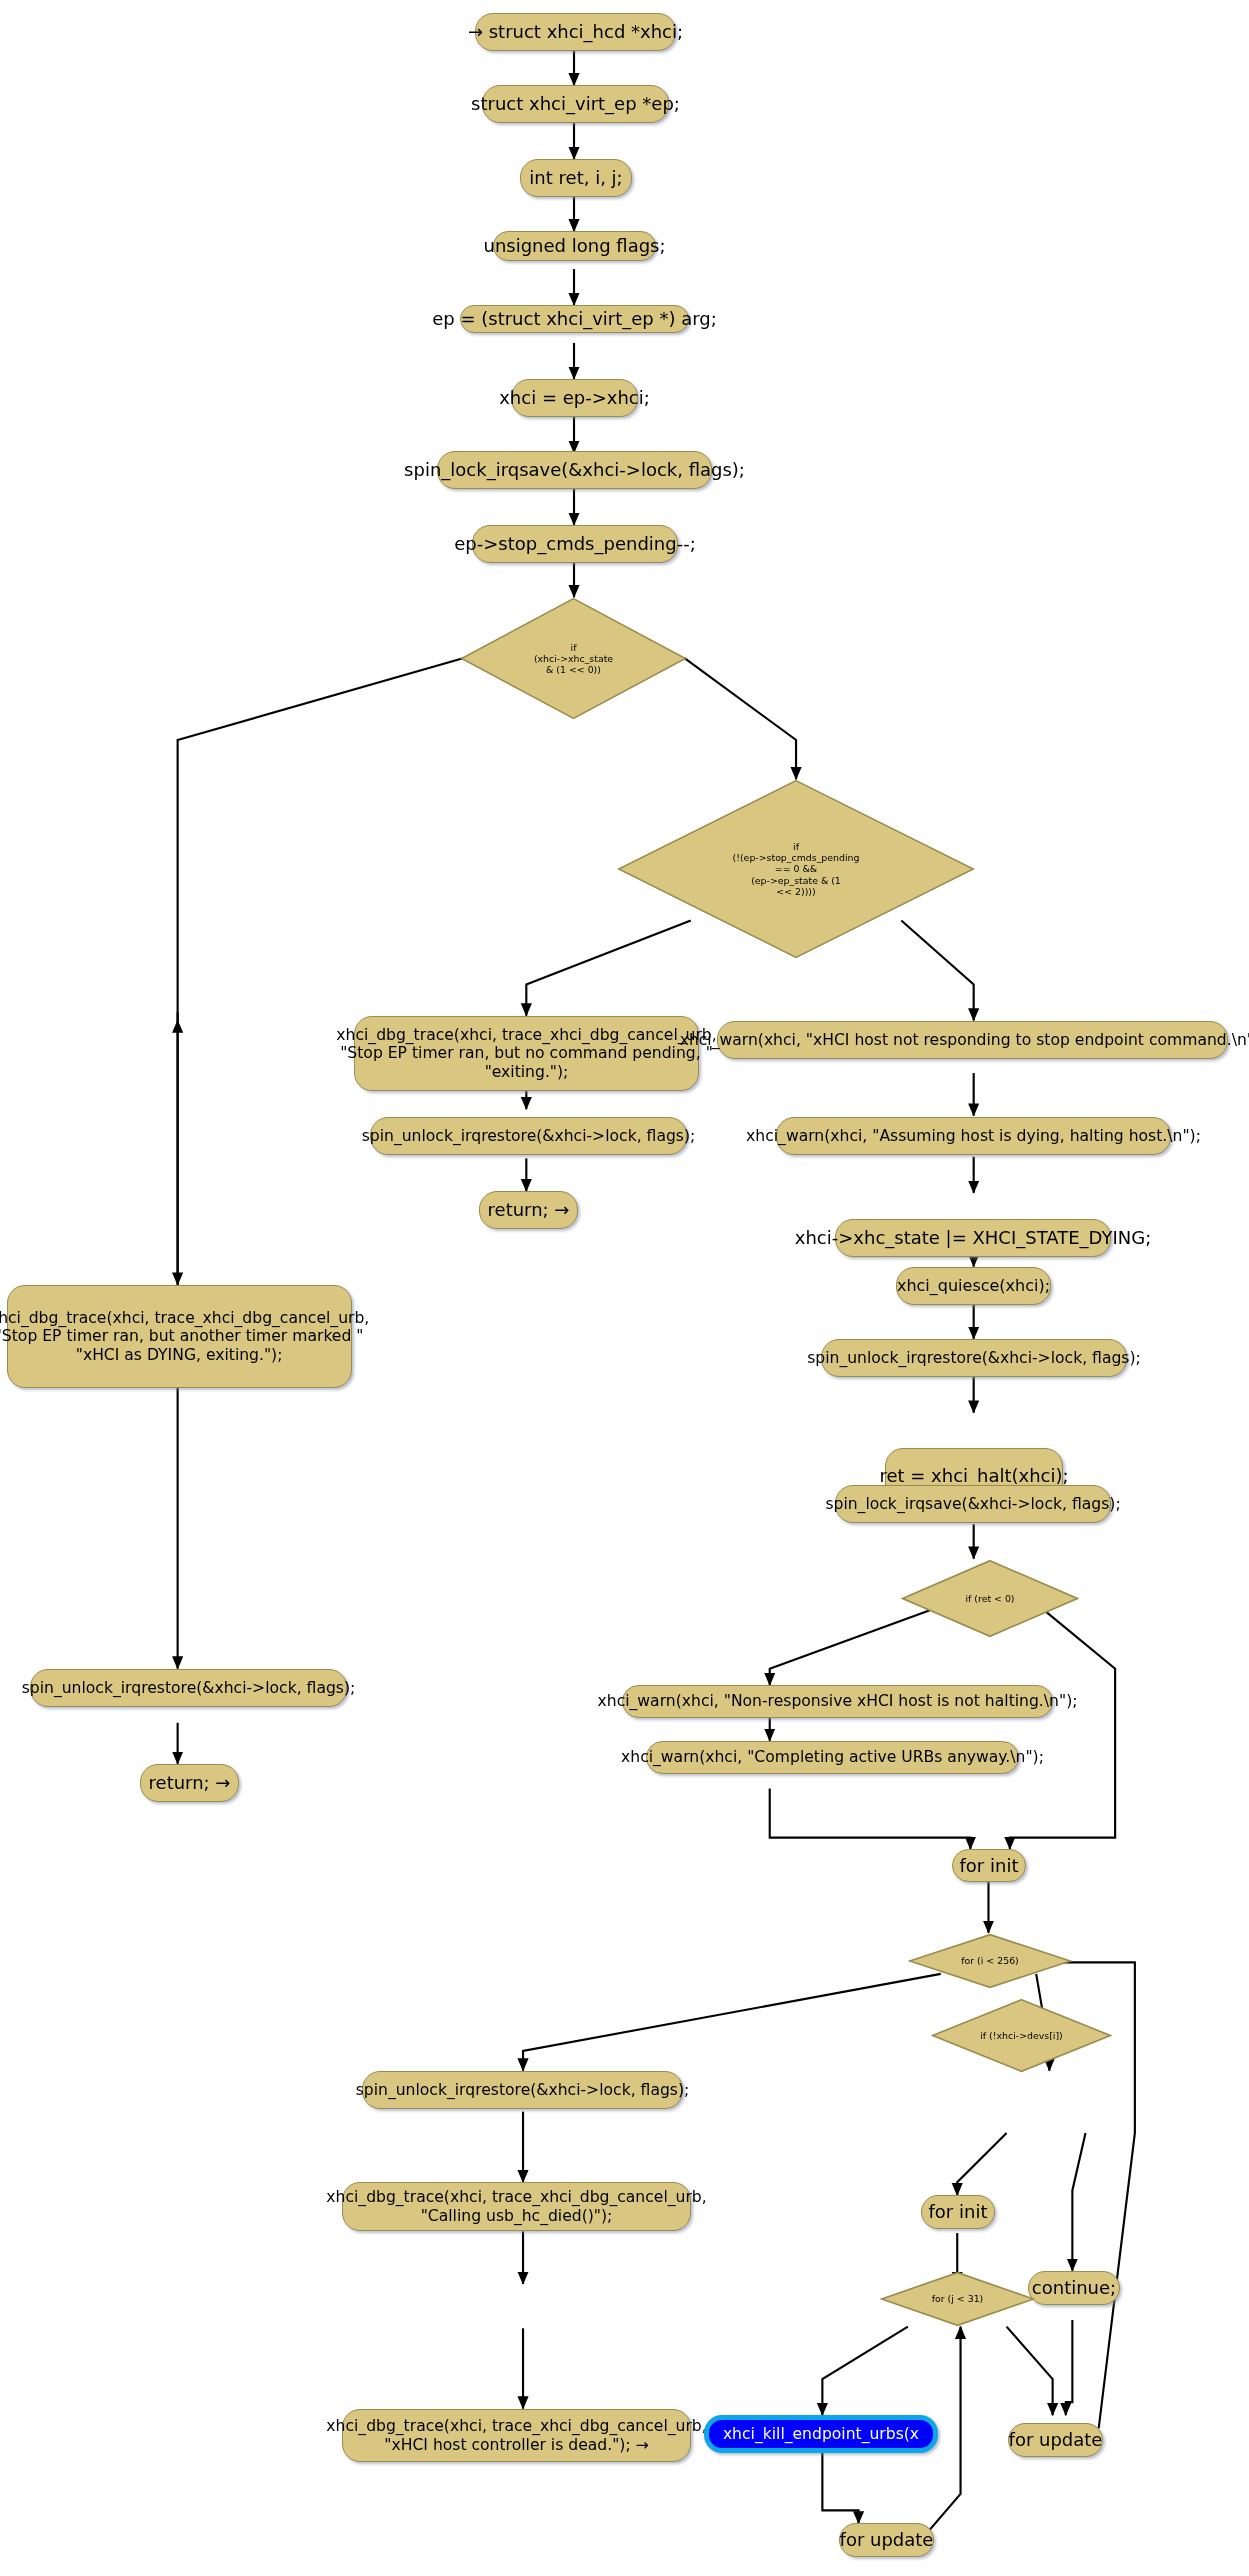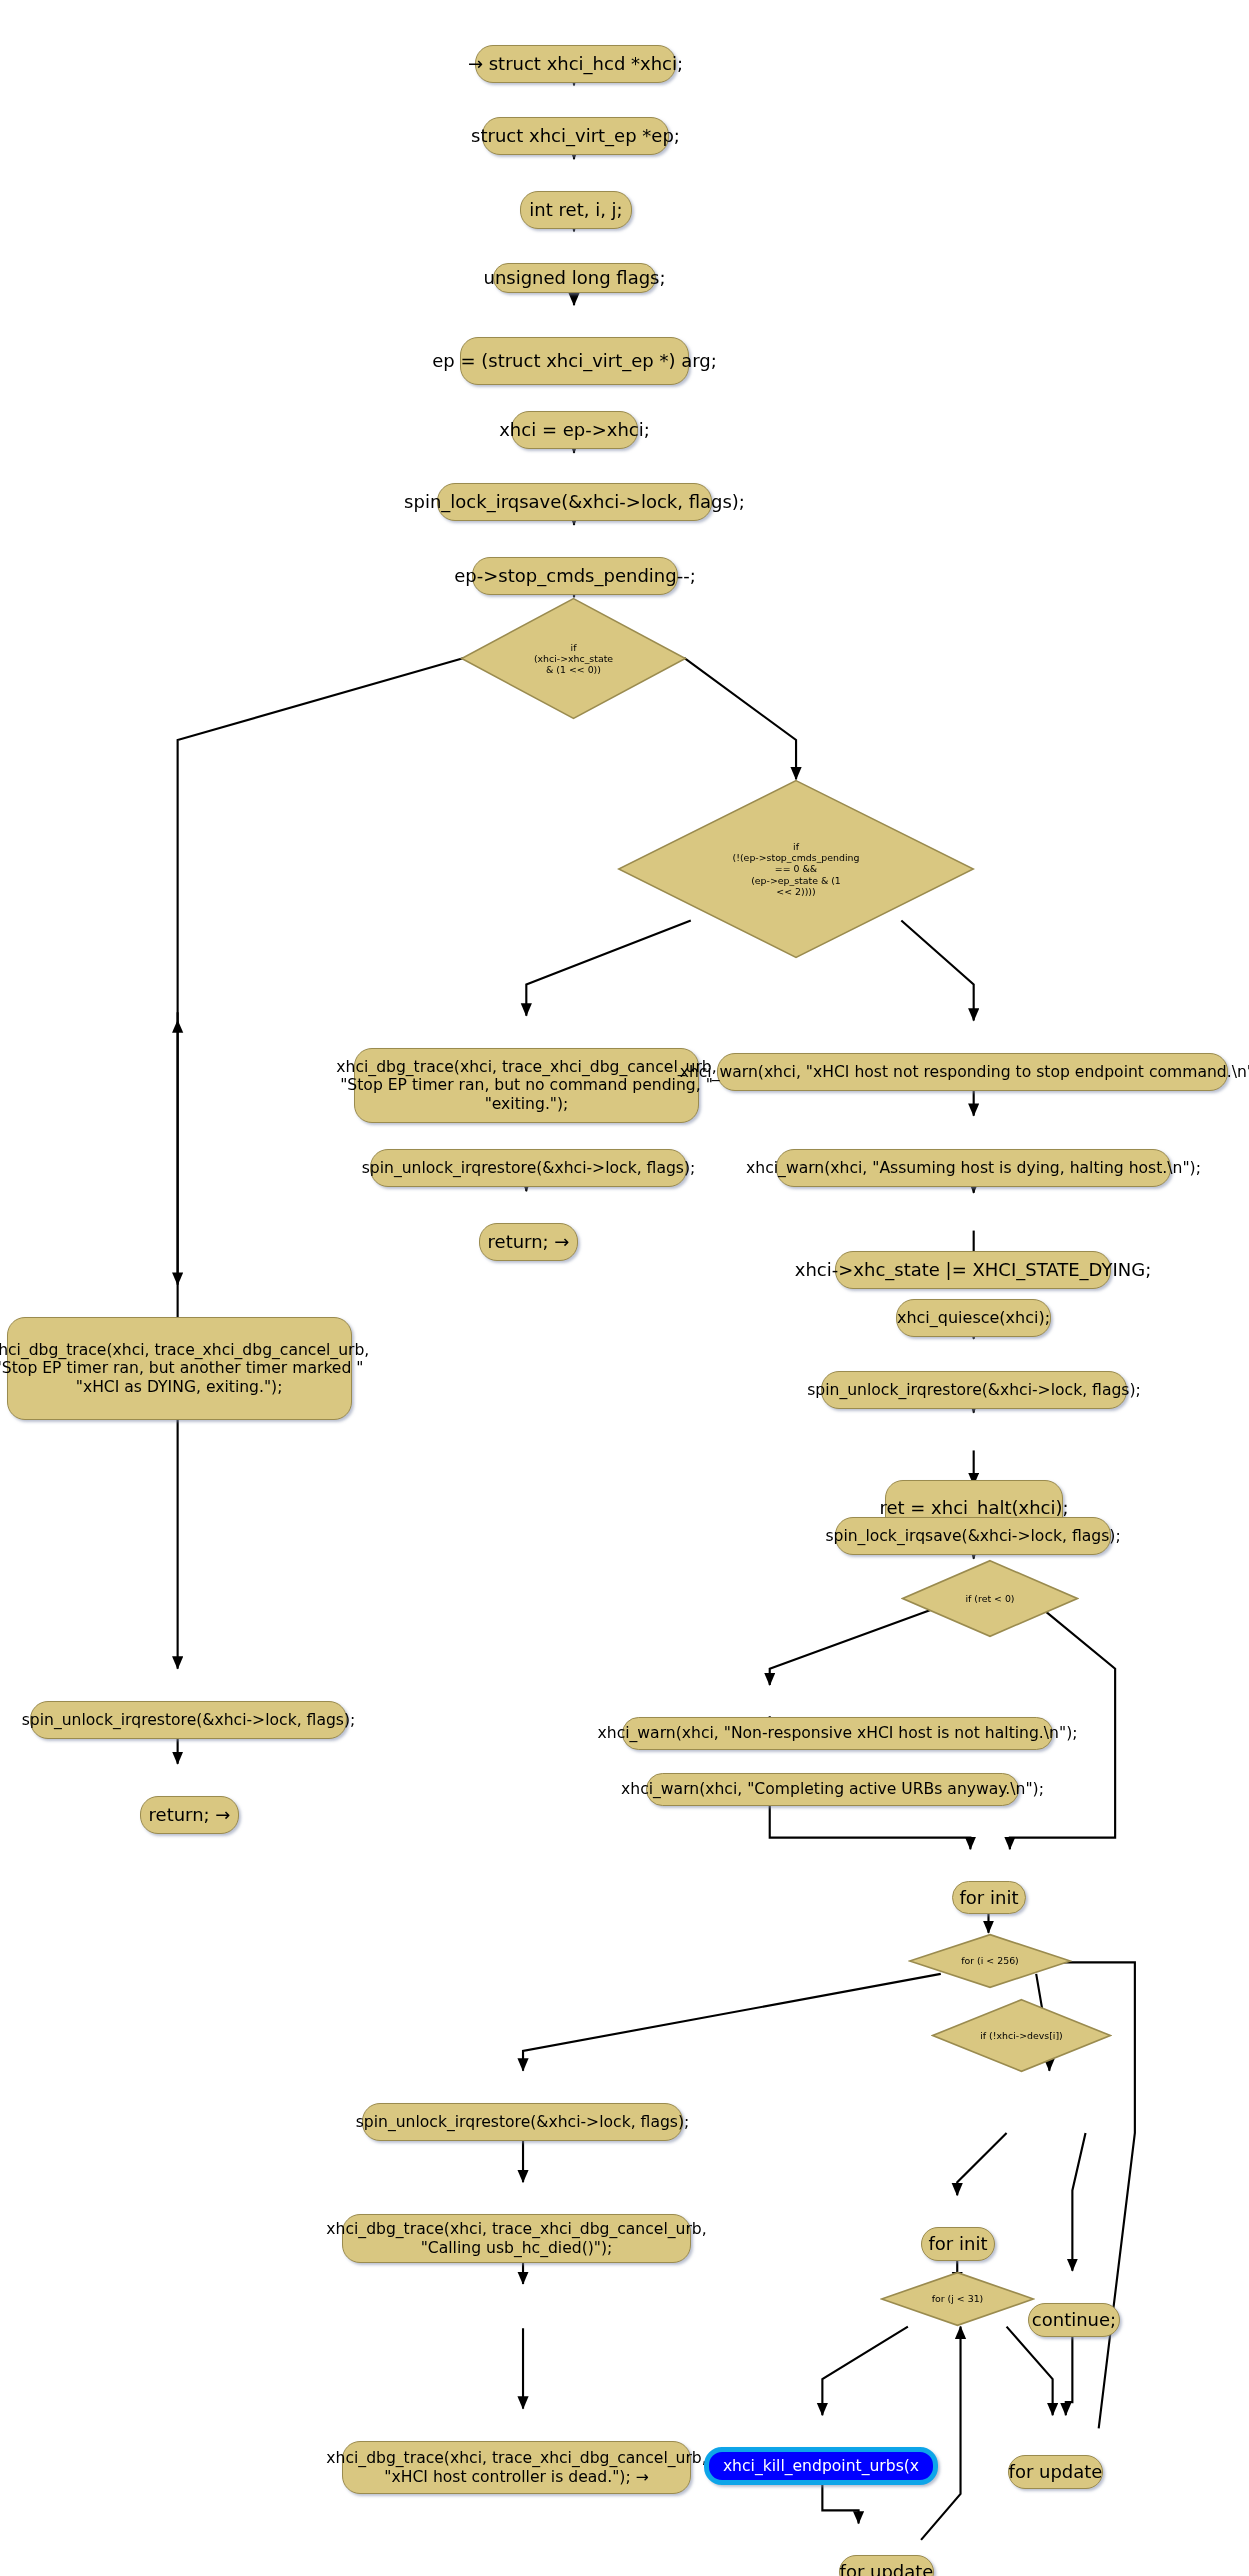--- a/index.html
+++ b/index.html
@@ -3,21 +3,21 @@
 <meta charset="utf-8">
 <style>
   html,body{margin:0;padding:0;background:#ffffff;}
   body{width:1250px;height:2576px;font-family:"DejaVu Sans",sans-serif;}
   #canvas{position:relative;width:1250px;height:2576px;overflow:hidden;background:#fff;}
   svg#edges{position:absolute;left:0;top:0;width:1250px;height:2576px;}
   .node{position:absolute;box-sizing:border-box;display:flex;align-items:center;justify-content:center;
         text-align:center;color:#000;font-size:11px;line-height:1.18;
         font-family:"DejaVu Sans",sans-serif;white-space:pre;}
   .rect{background:#D9C781;border:1px solid #9A8B4F;border-radius:18px;
-        box-shadow:2px 2px 3px rgba(130,140,170,.55);margin-top:32px;}
+        box-shadow:2px 2px 3px rgba(130,140,170,.55);}
   .rect.hl{background:#0000FF;border:5px solid #0ea5e9;color:#FFFFFF;}
   .dia{background:transparent;border:none;box-shadow:none;}
   .dia .shape{position:absolute;left:0;top:0;width:100%;height:100%;}
   .dia .txt{position:relative;z-index:2;width:100%;text-align:center;}
 </style>
 </head>
 <body>
 
 <div id="canvas">
 
@@ -88,21 +88,21 @@
       <path d="M652,1414 L652,1464 L648,1464 L648,1472"></path>
 
       <path d="M668,1480 L690,1300 L690,1196 L632,1196 L632,1192"></path>
     </g>
   </svg>
 
   <div class="node rect" style="left: 475px; top: 13px; width: 201px; height: 38px; font-size: 18px;">→ struct xhci_hcd *xhci;</div>
   <div class="node rect" style="left: 482px; top: 85px; width: 187px; height: 38px; font-size: 18px;">struct xhci_virt_ep *ep;</div>
   <div class="node rect" style="left: 520px; top: 159px; width: 112px; height: 38px; font-size: 18px; text-align: right;">int ret, i, j;</div>
   <div class="node rect" style="left: 493px; top: 231px; width: 163px; height: 30px; font-size: 18px;">unsigned long flags;</div>
-  <div class="node rect" style="left: 460px; top: 305px; width: 229px; height: 48px; font-size: 18px;">ep = (struct xhci_virt_ep *) arg;</div>
+  <div class="node rect" style="left: 460px; top: 305px; width: 229px; height: 28px; font-size: 18px;">ep = (struct xhci_virt_ep *) arg;</div>
   <div class="node rect" style="left: 511px; top: 379px; width: 127px; height: 38px; font-size: 18px;">xhci = ep-&gt;xhci;</div>
   <div class="node rect" style="left: 437px; top: 451px; width: 275px; height: 38px; font-size: 18px;">spin_lock_irqsave(&amp;xhci-&gt;lock, flags);</div>
   <div class="node rect" style="left: 472px; top: 525px; width: 206px; height: 38px; font-size: 18px;">ep-&gt;stop_cmds_pending--;</div>
 
   <div class="node dia" style="left: 460px; top: 597px; width: 227px; height: 123px; font-size: 18px;">
     <svg class="shape" viewBox="0 0 138 75" preserveAspectRatio="none">
         <polygon points="69,1 137,37.5 69,74 1,37.5" fill="#D9C781" stroke="#9A8B4F" stroke-width="1"></polygon>
       </svg>
     <div class="txt" style="font-size:9.4px;">if
 (xhci-&gt;xhc_state

